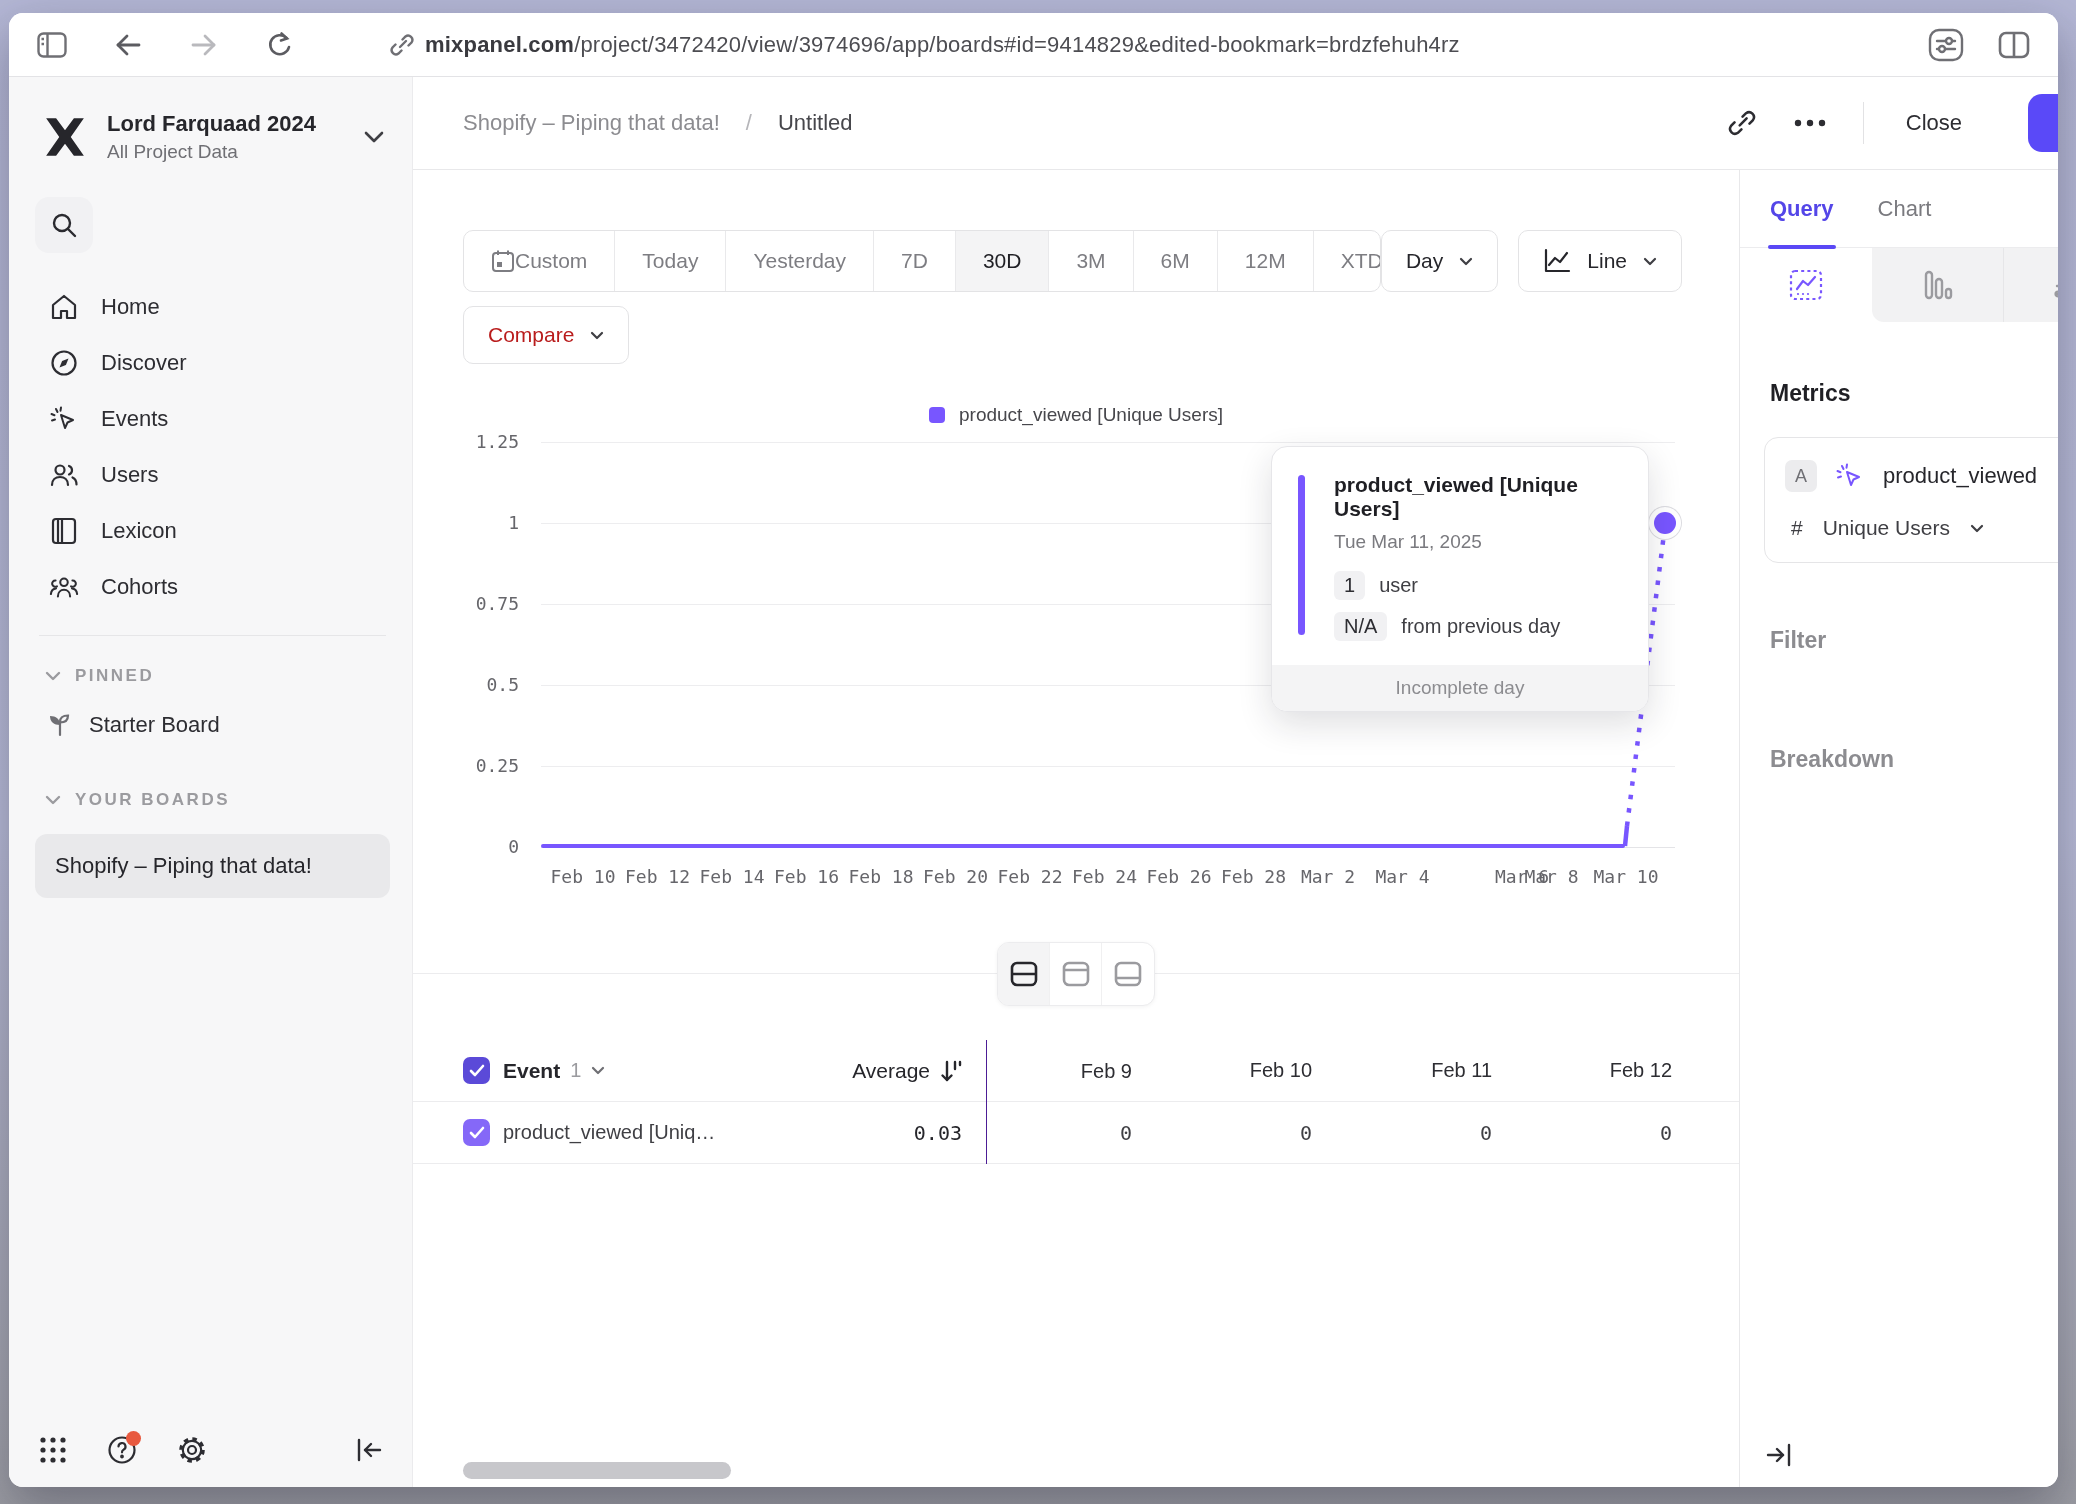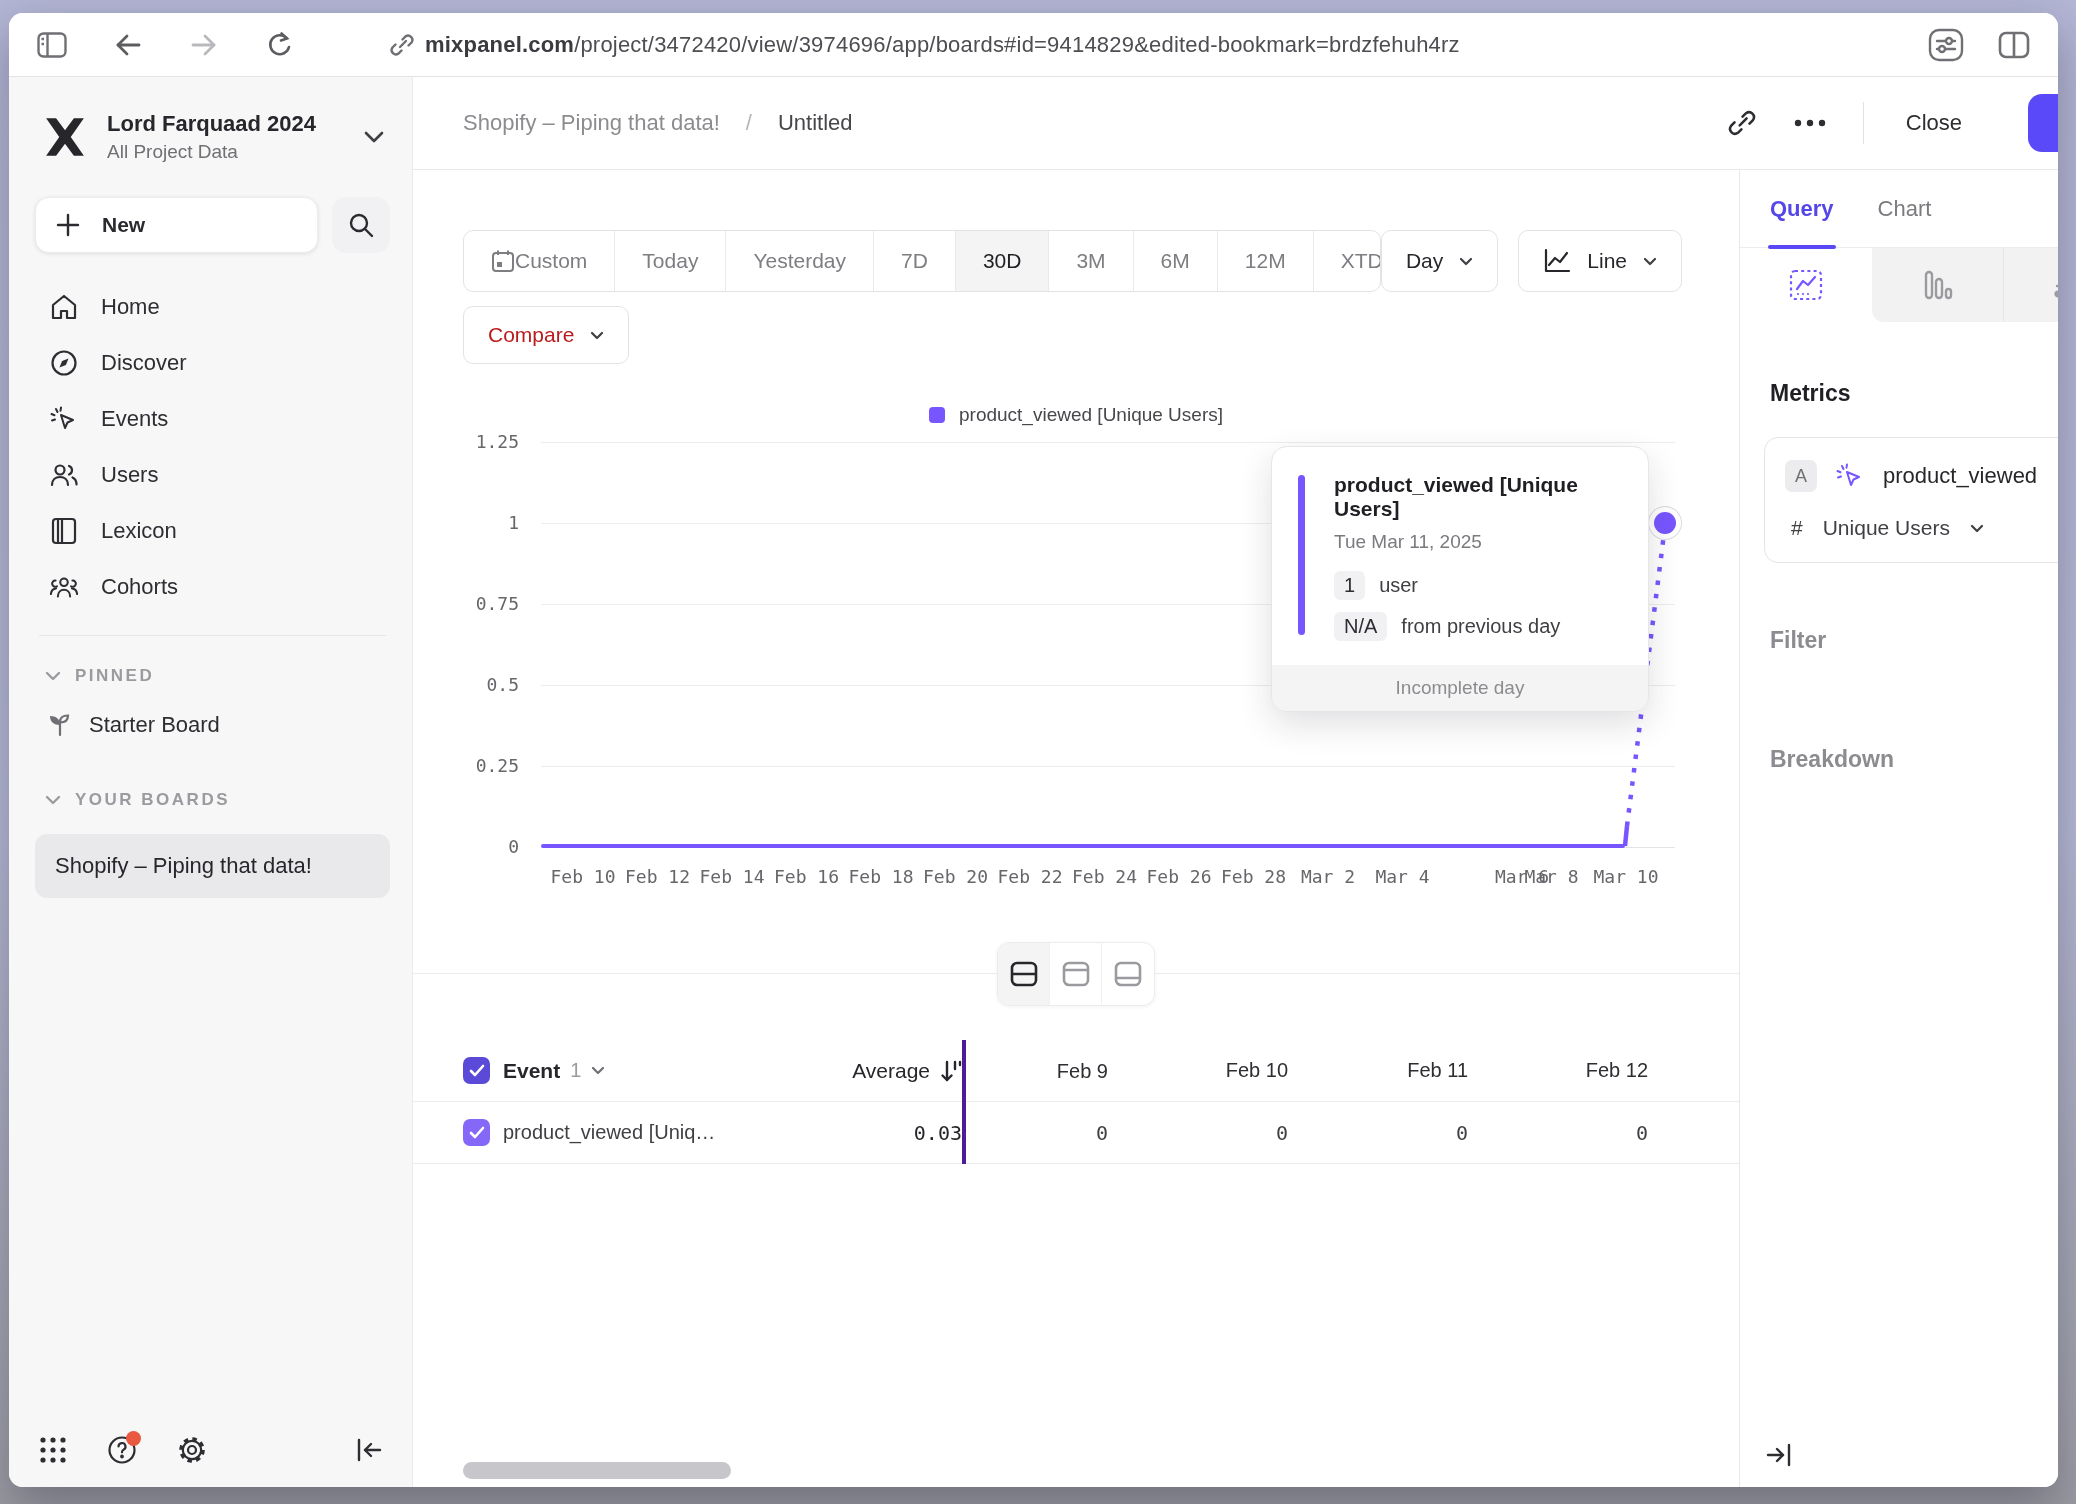--- a/index.html
+++ b/index.html
@@ -169,21 +169,21 @@
   .checkbox { width: 27px; height: 27px; border-radius: 7px; display: flex; align-items: center; justify-content: center; cursor: pointer; }
   .checkbox.dark { background: #5b4ad8; }
   .checkbox.light { background: #8568f8; }
   .c-name { width: 279px; flex: none; display: flex; align-items: center; gap: 10px; padding-left: 14px; }
   .c-name .ev { font-size: 21px; font-weight: bold; color: #26262b; }
   .c-name .cnt { font-size: 20px; color: #9b9b9f; }
   .c-name .rowname { font-size: 20px; color: #3f3f44; white-space: nowrap; overflow: hidden; }
   .c-avg { width: 194px; flex: none; display: flex; justify-content: flex-end; align-items: center; gap: 10px; }
   .c-avg .lbl { font-size: 21px; color: #26262b; }
   .c-date { width: 180px; flex: none; text-align: right; padding-right: 34px; font-size: 20px; color: #3f3f44; }
-  .c-date.first { border-left: 4px solid #4c1d95; height: 62px; line-height: 62px; }
+  .c-date.first { border-left: 1px solid #4c1d95; height: 62px; line-height: 62px; margin-left: 24px; }
   .head .c-date { color: #2d2d32; font-size: 20px; }
 
   .hscroll { position: absolute; left: 50px; bottom: 8px; width: 268px; height: 17px; border-radius: 9px; background: #c7c7cb; cursor: pointer; }
 
   
   .qpanel { width: 319px; flex: none; border-left: 1px solid #e8e8ea; position: relative; background: #fff; }
   .q-tabs { display: flex; gap: 44px; padding: 0 0 0 30px; height: 78px; align-items: center; border-bottom: 1px solid #ececee; position: relative; }
   .q-tab { font-size: 22px; color: #7a7a7f; cursor: pointer; position: relative; height: 100%; display: flex; align-items: center; }
   .q-tab.active { color: #5446e8; font-weight: bold; }
   .q-tab.active::after { content: ""; position: absolute; left: -2px; right: -2px; bottom: -2px; height: 4px; border-radius: 3px; background: #5a48f5; }
@@ -281,27 +281,20 @@
           <div class="ws-sub">All Project Data</div>
         </span>
         <span>
           <svg width="20" height="12" viewBox="0 0 20 12" fill="none" stroke="#3f3f44" stroke-width="2.6" stroke-linecap="round" stroke-linejoin="round">
               <polyline points="2,2 10,10 18,2"></polyline>
             </svg>
         </span>
       </div>
 
       <div class="new-row">
-        <div class="new-btn">
-          <svg width="24" height="24" viewBox="0 0 24 24" fill="none" stroke="#2a2a2f" stroke-width="2.4" stroke-linecap="round">
-              <line x1="12" y1="2" x2="12" y2="22"></line>
-              <line x1="2" y1="12" x2="22" y2="12"></line>
-            </svg>
-          <span class="lbl">New</span>
-        </div>
         <div class="search-btn">
           <svg width="26" height="26" viewBox="0 0 26 26" fill="none" stroke="#2a2a2f" stroke-width="2.4" stroke-linecap="round">
               <circle cx="11" cy="11" r="8"></circle>
               <line x1="17" y1="17" x2="24" y2="24"></line>
             </svg>
         </div>
       </div>
 
       <div class="nav">
         <div class="nav-item">

